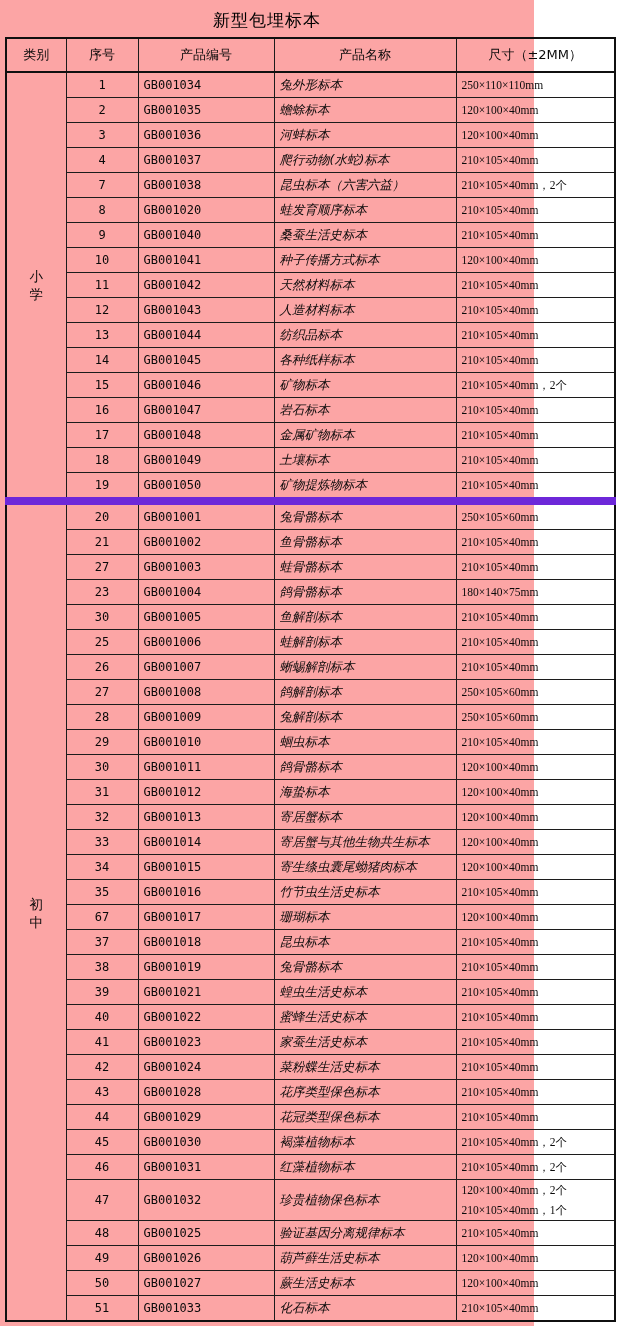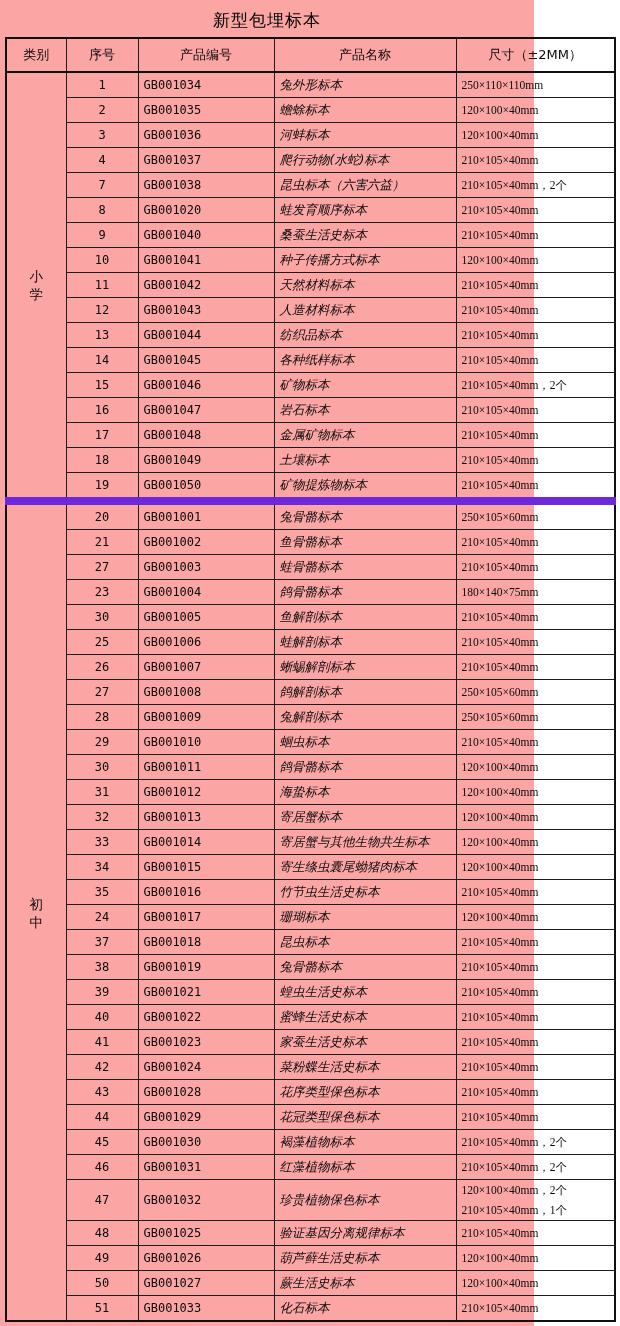--- a/index.html
+++ b/index.html
@@ -365,21 +365,21 @@
         </tr>
         <tr>
           <td class="col-no">35</td>
           <td class="col-code">GB001016</td>
           <td class="col-name">竹节虫生活史标本</td>
           <td class="col-size">
             <div>210×105×40mm</div>
           </td>
         </tr>
         <tr>
-          <td class="col-no">24</td>
+          <td class="col-no">67</td>
           <td class="col-code">GB001017</td>
           <td class="col-name">珊瑚标本</td>
           <td class="col-size">
             <div>120×100×40mm</div>
           </td>
         </tr>
         <tr>
           <td class="col-no">37</td>
           <td class="col-code">GB001018</td>
           <td class="col-name">昆虫标本</td>

